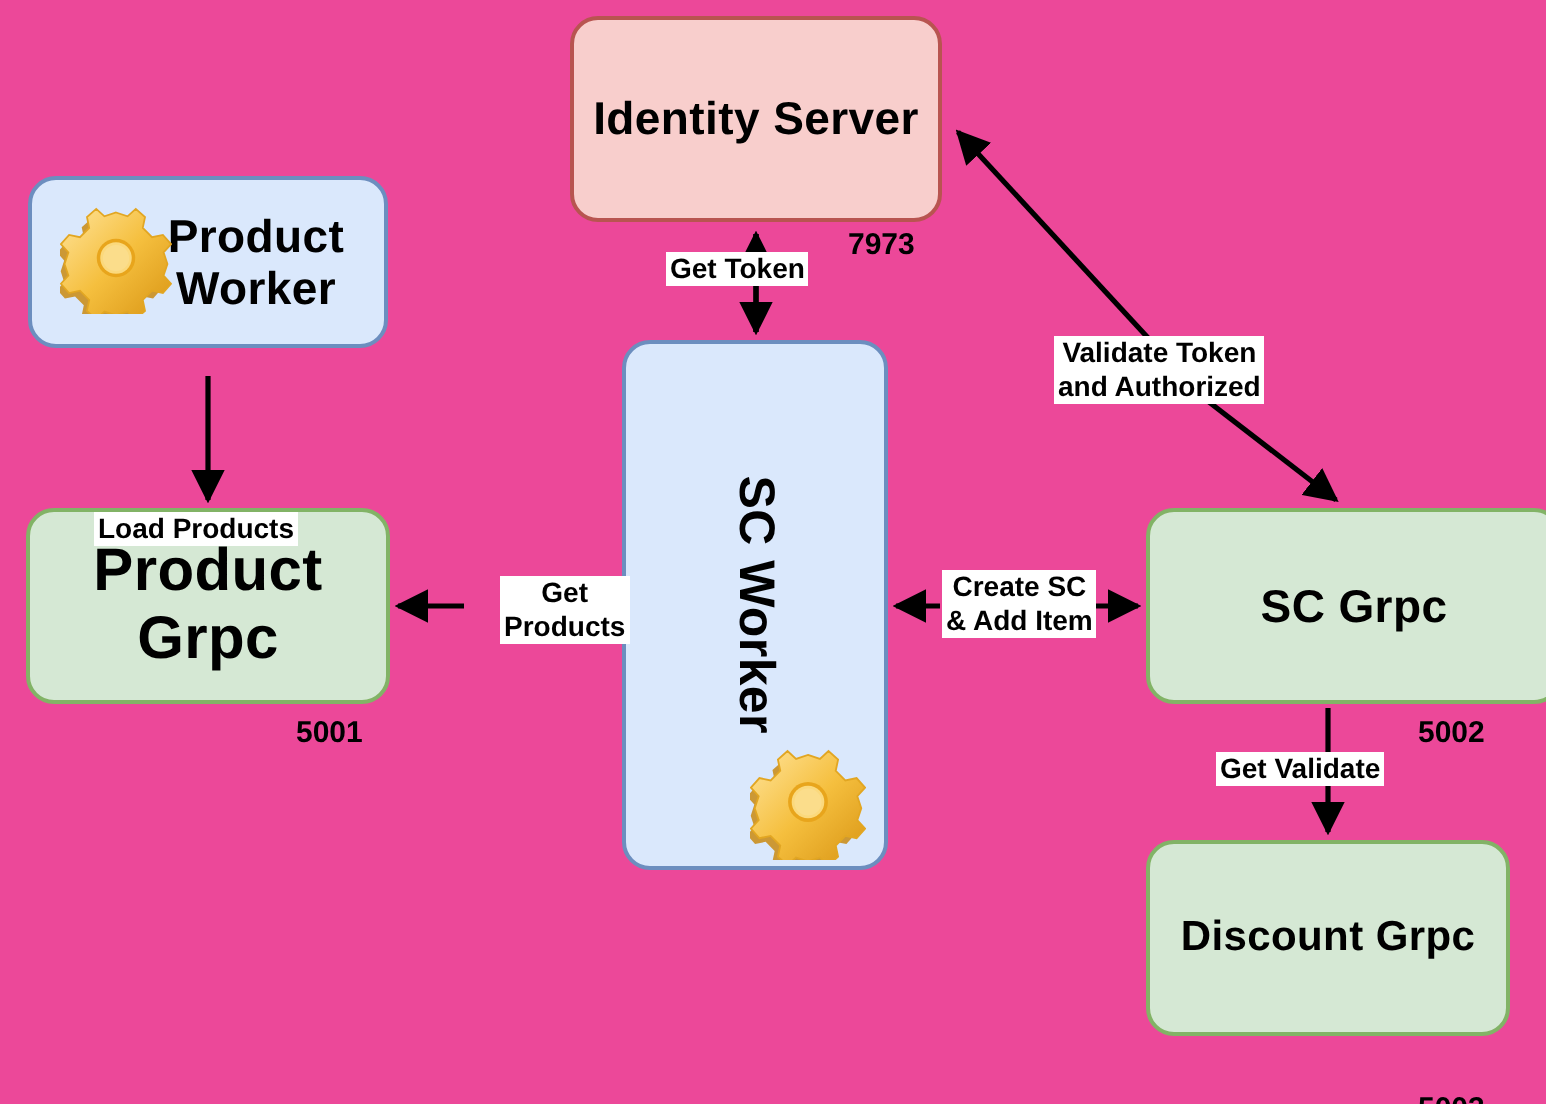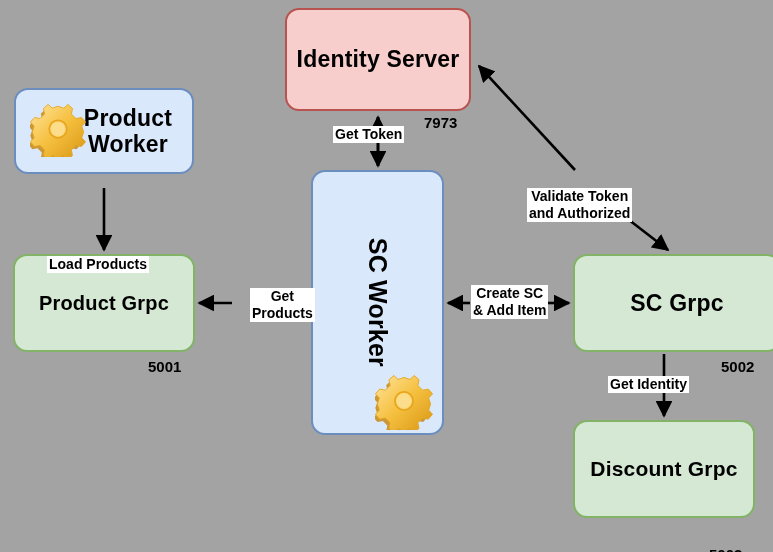--- a/index.html
+++ b/index.html
@@ -8,21 +8,21 @@
     padding: 0;
     background: #ffffff;
   }
   body {
     font-family: "Liberation Sans", sans-serif;
   }
   #canvas {
     position: relative;
     width: 773px;
     height: 552px;
-    background: #a3a3a3;
+    background: #ec4899;
     overflow: hidden;
   }
   .node {
     position: absolute;
     box-sizing: border-box;
     border-radius: 14px;
     border-width: 2px;
     border-style: solid;
     display: flex;
     align-items: center;
@@ -46,21 +46,21 @@
   #node-product-worker {
     left: 14px; top: 88px; width: 180px; height: 86px;
     background: #dae8fc; border-color: #6c8ebf;
   }
   #node-product-worker .node-label { font-size: 23px; }
 
   #node-product-grpc {
     left: 13px; top: 254px; width: 182px; height: 98px;
     background: #d5e8d4; border-color: #82b366;
   }
-  #node-product-grpc .node-label { font-size: 20px; }
+  #node-product-grpc .node-label { font-size: 30px; }
 
   #node-sc-worker {
     left: 311px; top: 170px; width: 133px; height: 265px;
     background: #dae8fc; border-color: #6c8ebf;
   }
   #node-sc-worker .node-label {
     font-size: 25px;
     transform: rotate(90deg);
     white-space: nowrap;
   }
@@ -90,41 +90,41 @@
   .port-label {
     position: absolute;
     font-size: 15px;
     font-weight: bold;
     color: #000000;
     z-index: 5;
     white-space: nowrap;
   }
   #port-identity-server { left: 424px; top: 114px; }
   #port-product-grpc { left: 148px; top: 358px; }
-  #port-sc-grpc { left: 709px; top: 358px; margin-left: 12px; }
+  #port-sc-grpc { left: 709px; top: 358px; }
   #port-discount-grpc { left: 709px; top: 546px; }
 
   
   .edge-label {
     position: absolute;
     font-size: 14px;
     font-weight: bold;
     color: #000000;
     z-index: 5;
     text-align: center;
     line-height: 1.2;
     white-space: nowrap;
     background: #ffffff;
     padding: 0 2px;
   }
   #label-get-token { left: 333px; top: 126px; }
   #label-load-products { left: 47px; top: 209px; margin-top: 47px; }
   #label-get-products { left: 250px; top: 288px; }
   #label-create-sc { left: 471px; top: 285px; }
-  #label-validate-token { left: 527px; top: 168px; margin-top: 20px; }
+  #label-validate-token { left: 527px; top: 168px; }
   #label-get-discount { left: 608px; top: 376px; }
 
   #edges {
     position: absolute;
     left: 0; top: 0;
     width: 773px; height: 552px;
     z-index: 2;
   }
 </style>
 </head>
@@ -279,15 +279,15 @@
   <div class="edge-label" id="label-create-sc">
     <span>Create SC</span><br>
     <span>&amp; Add Item</span>
   </div>
 
   <div class="edge-label" id="label-validate-token">
     <span>Validate Token</span><br>
     <span>and Authorized</span>
   </div>
 
-  <div class="edge-label" id="label-get-discount">Get Identity</div>
+  <div class="edge-label" id="label-get-discount">Get Validate</div>
 
 </div>
 
 </body></html>

